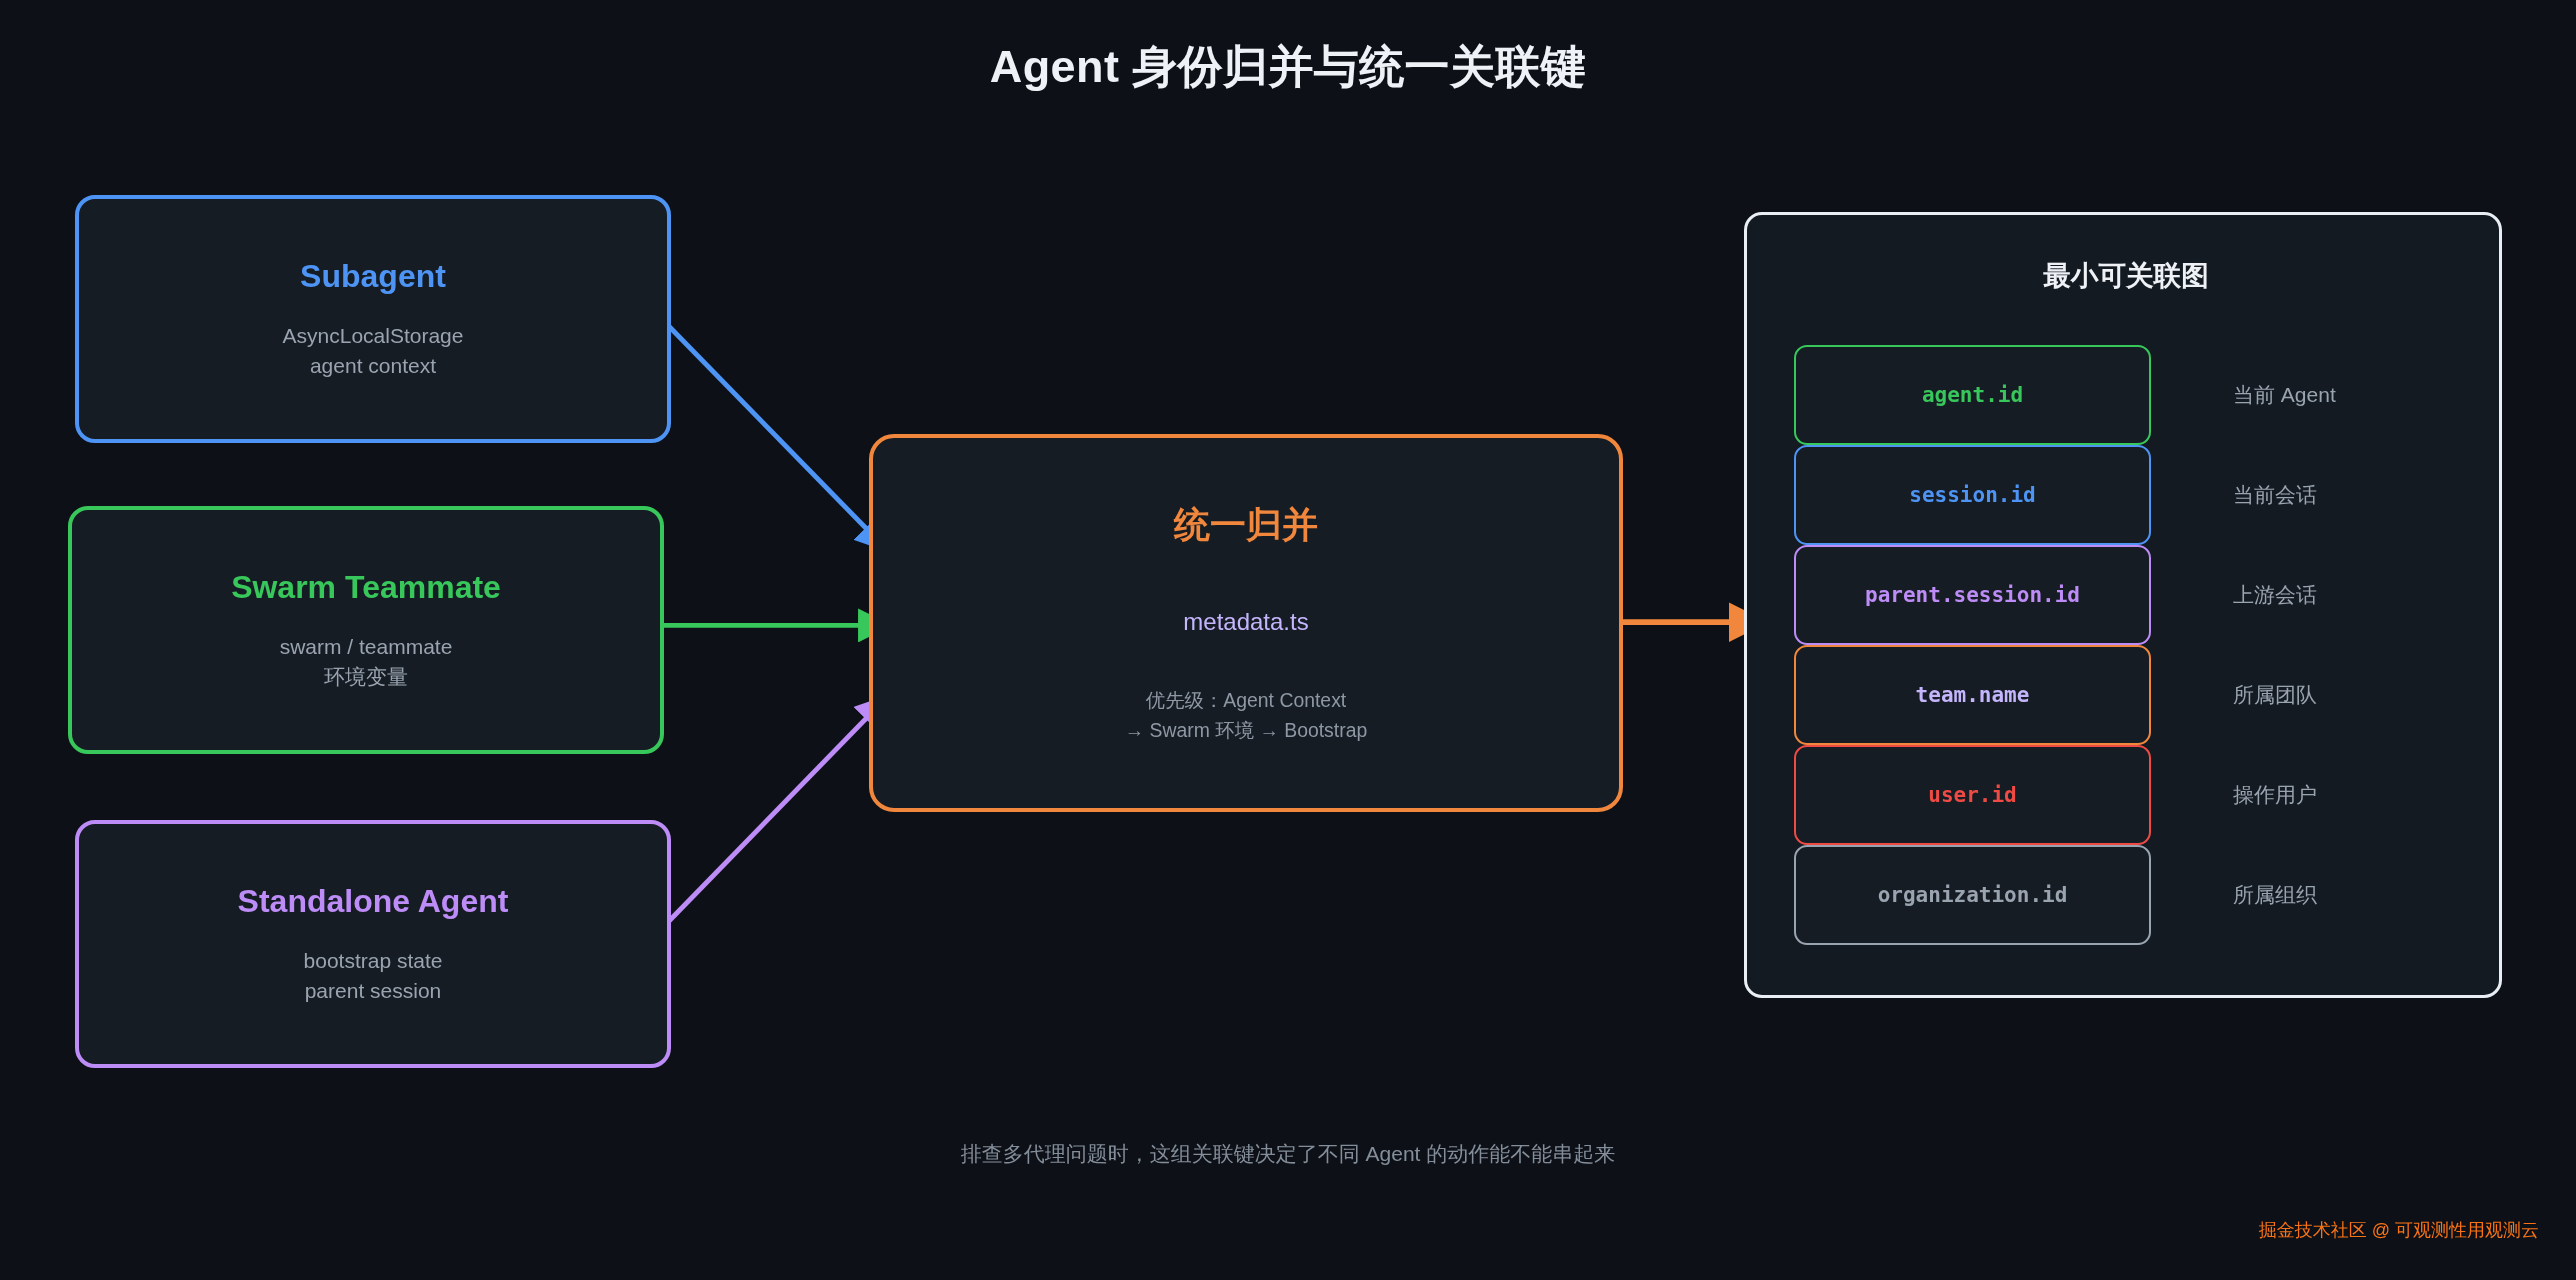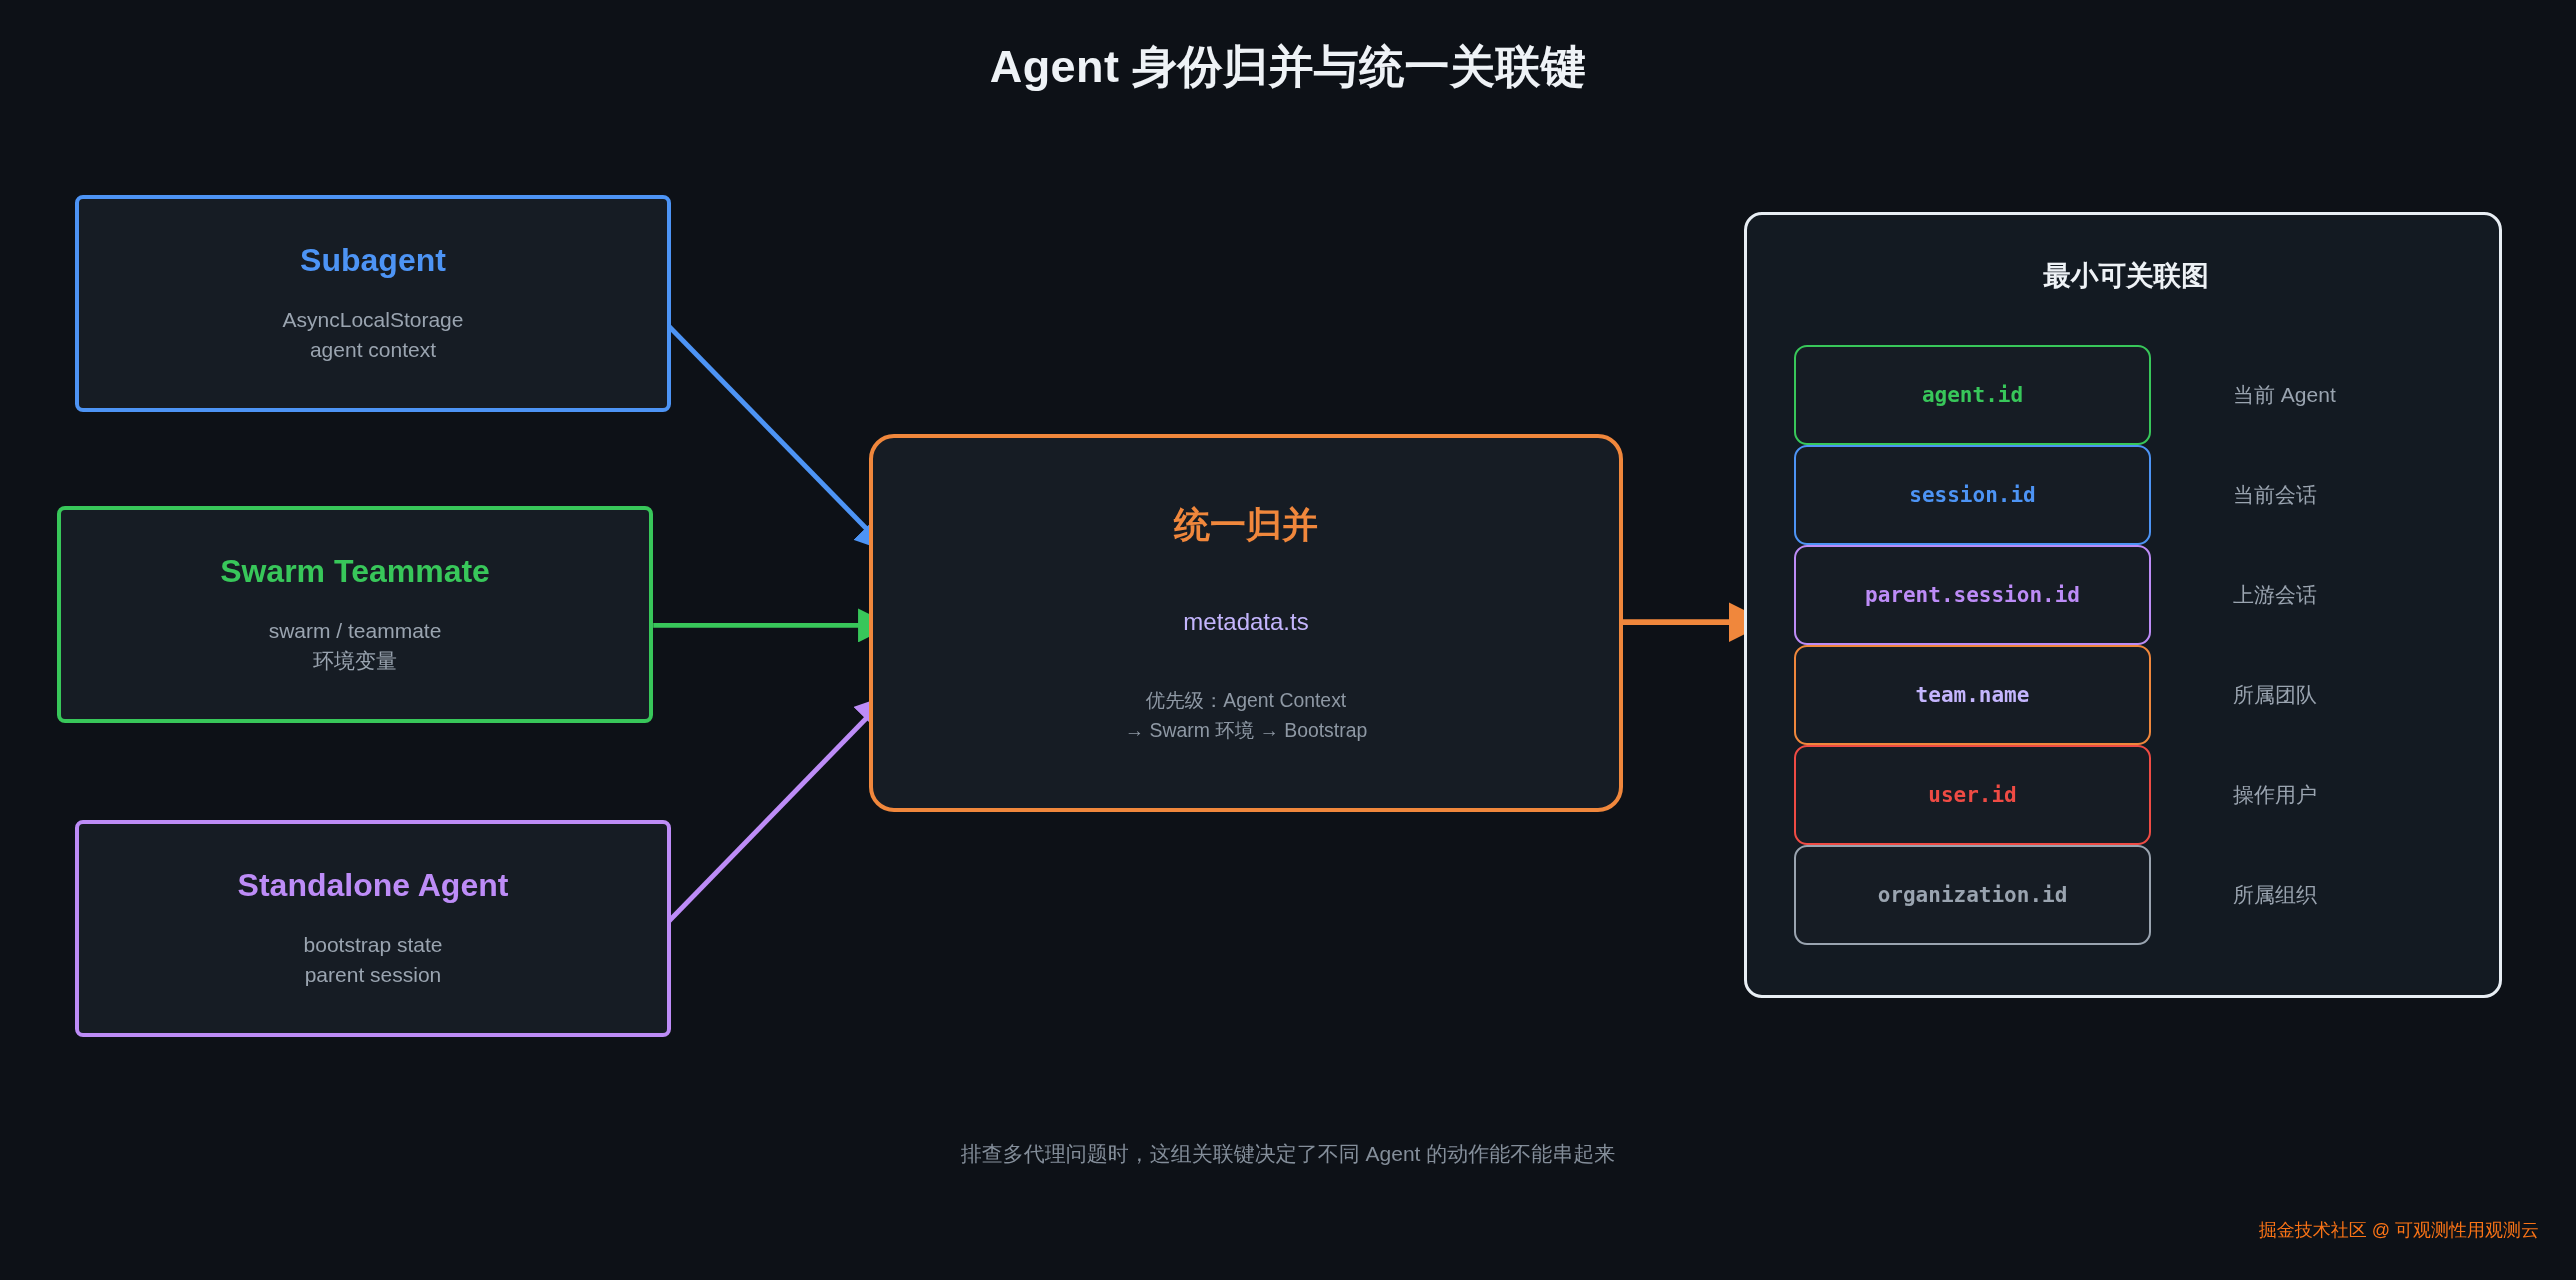--- a/index.html
+++ b/index.html
@@ -15,32 +15,32 @@
   .title {
     position:absolute; left:0; top:37px; width:2576px;
     text-align:center;
     font-size:45px; font-weight:bold; color:#eef2f6;
     letter-spacing:0.4px;
   }
 
   
   .src-card {
     position:absolute;
-    width:596px; height:217px;
+    width:596px; height:248px;
     background:#161c24;
-    border-radius:8px;
+    border-radius:20px;
     border:4px solid #4d94f5;
     display:flex; flex-direction:column;
     align-items:center; justify-content:center;
   }
   .src-title { font-size:32px; font-weight:bold; margin-bottom:26px; }
   .src-sub   { font-size:21px; color:#9aa4b0; line-height:1.42; text-align:center; }
 
   #card-sub  { left:75px;  top:195px;  border-color:#4d94f5; }
-  #card-swarm{ left:57px;  top:506px;  border-color:#38c75a; }
+  #card-swarm{ left:68px;  top:506px;  border-color:#38c75a; }
   #card-stand{ left:75px;  top:820px; border-color:#bd8cf7; }
 
   #card-sub   .src-title { color:#4d94f5; }
   #card-swarm .src-title { color:#38c75a; }
   #card-stand .src-title { color:#bd8cf7; }
 
   
   #merge-box {
     position:absolute; left:869px; top:434px;
     width:754px; height:378px;

